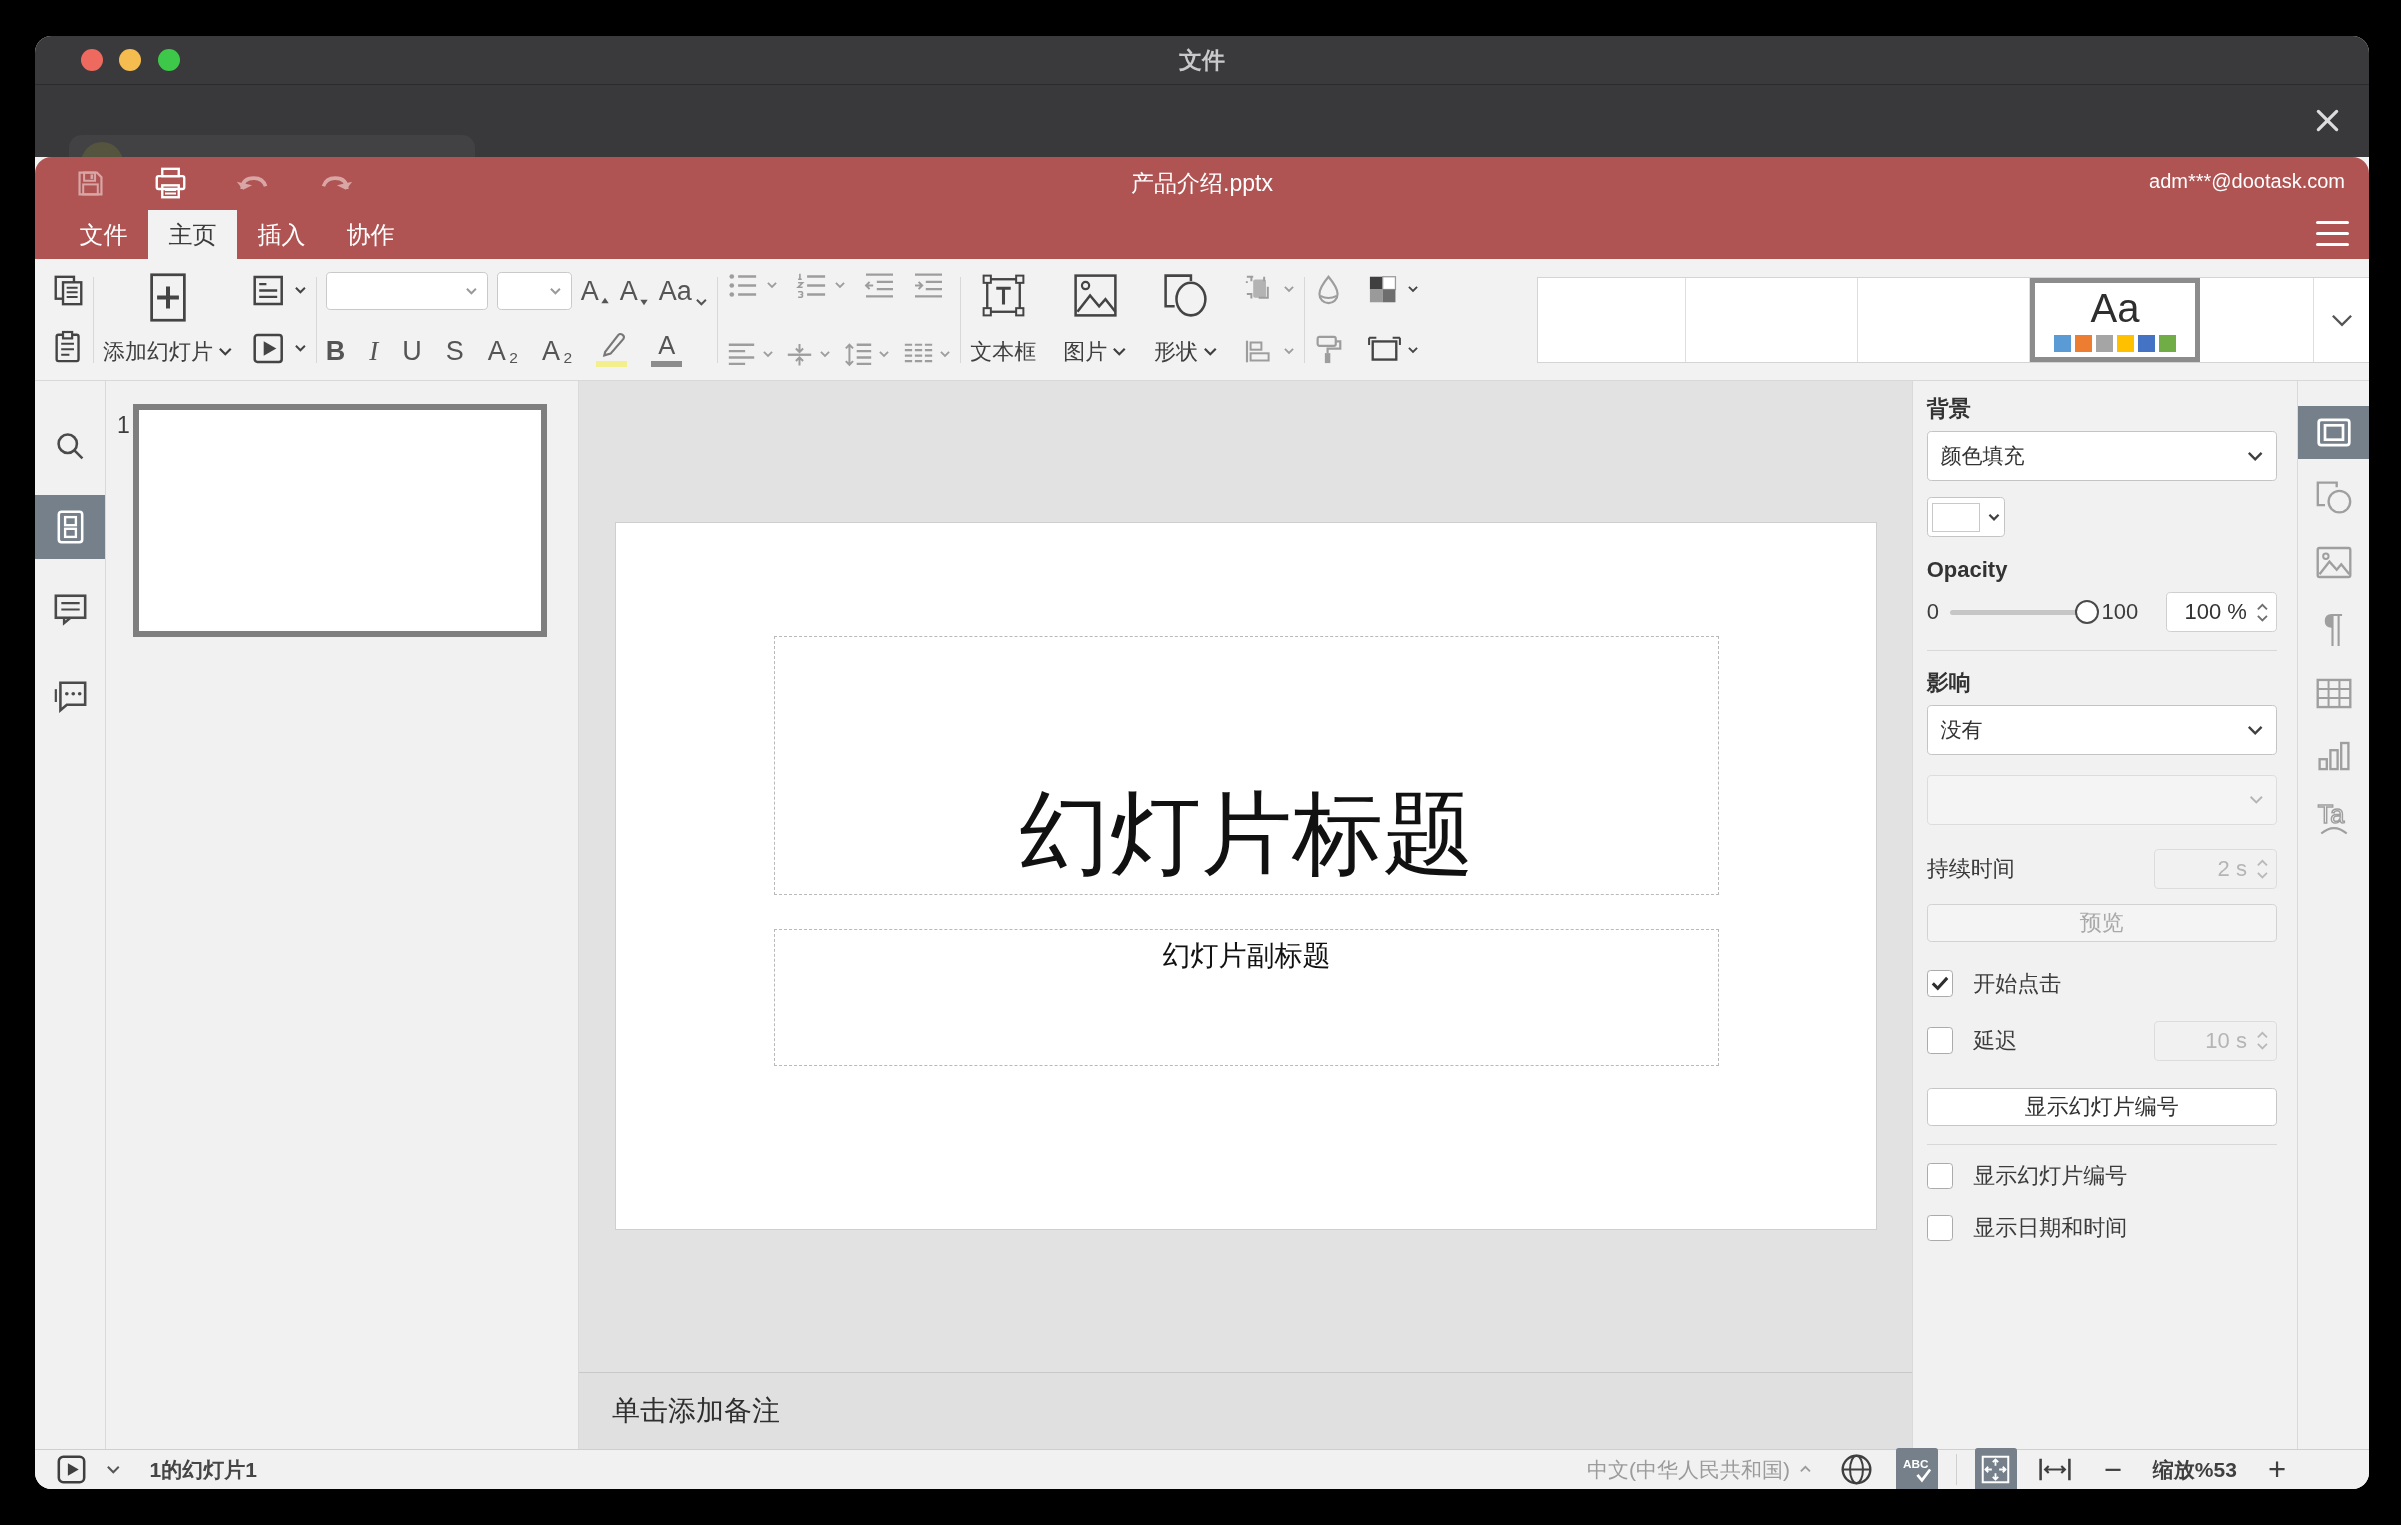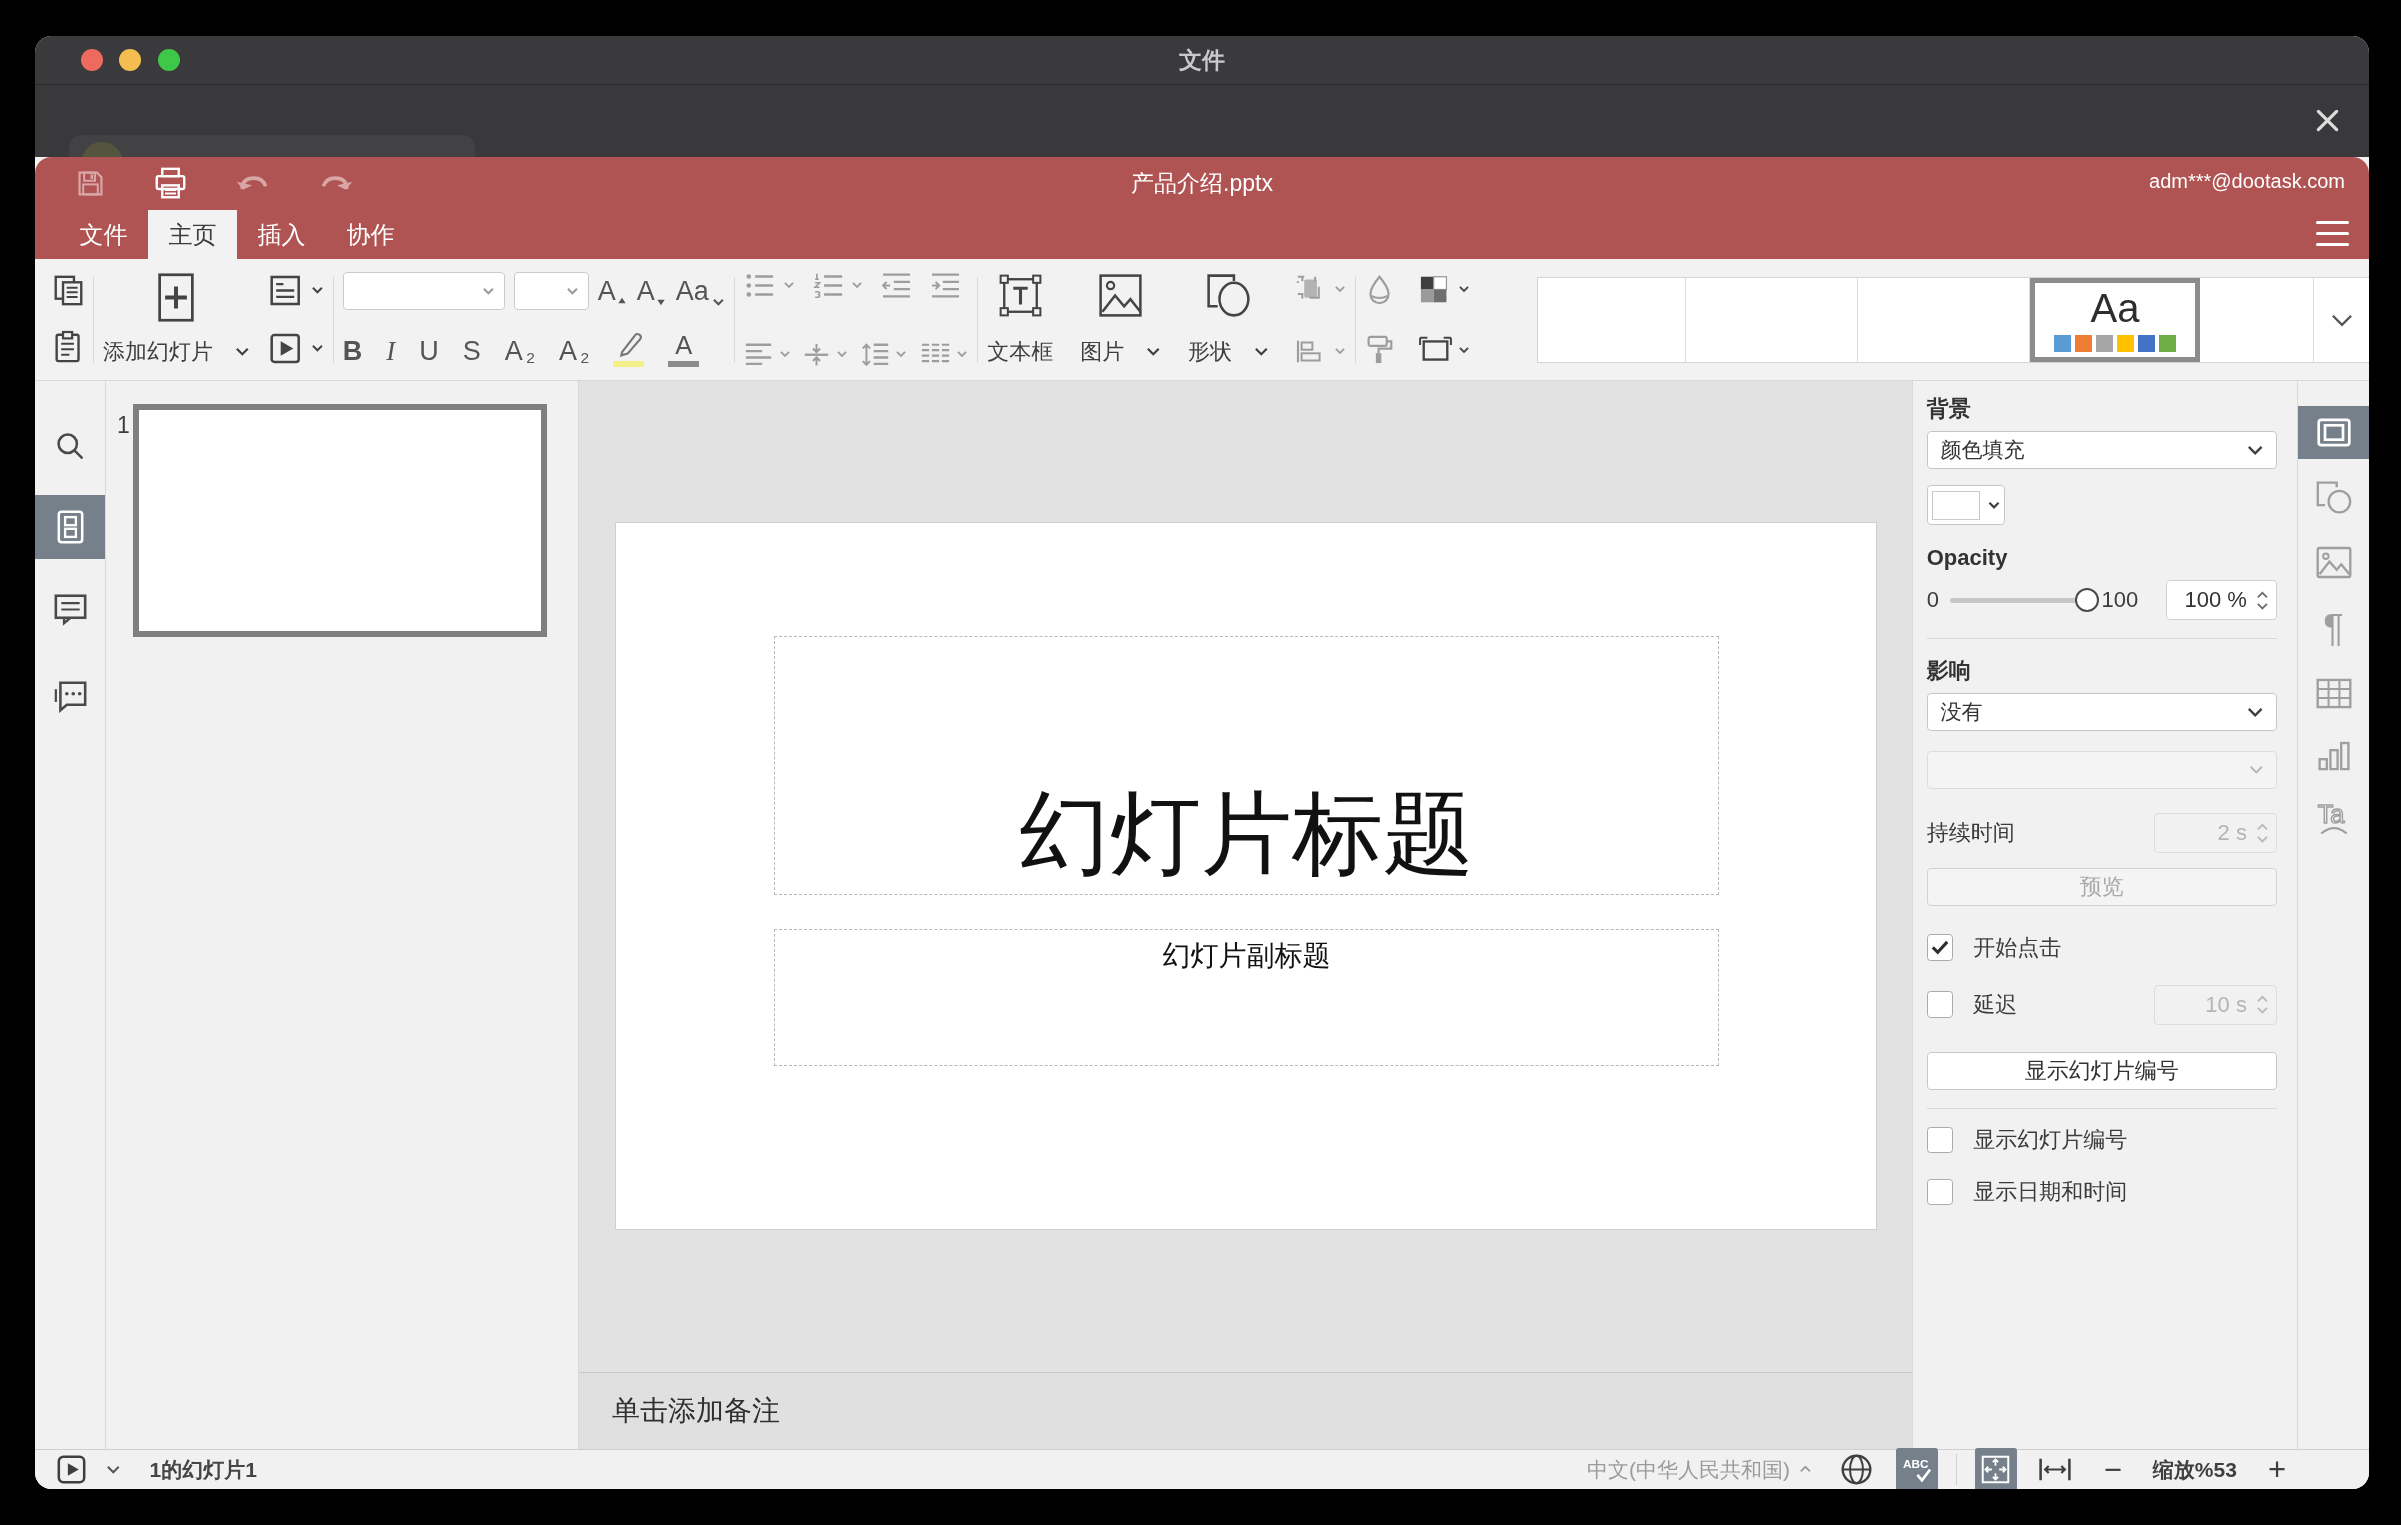--- a/index.html
+++ b/index.html
@@ -51,21 +51,21 @@
   .toolbar { height:122px; background:#f2f2f2; border-bottom:0.9px solid #d8d8d8;
     position:relative; display:flex; align-items:center; flex:0 0 auto; color:#444; }
   .tb-sec { display:flex; align-items:center; height:100px; }
   .tb-div { width:0.9px; height:86px; background:#d8d8d8; margin:0 9px; flex:0 0 auto; }
   .tb-col { display:flex; flex-direction:column; justify-content:space-between; height:91px; }
   .tb-btn { display:flex; align-items:center; justify-content:center; gap:5.5px;
     color:#444; cursor:pointer; }
   .tb-btn.disabled { color:#9d9d9d; }
   .bigbtn { display:flex; flex-direction:column; align-items:center; justify-content:space-between;
     height:95px; cursor:pointer; }
-  .bigbtn .lbl { font-size:22px; color:#3f3f3f; display:flex; align-items:center; gap:22px; }
+  .bigbtn .lbl { font-size:22px; color:#3f3f3f; display:flex; align-items:center; gap:5px; }
   .combo { background:#fff; border:0.9px solid #c9c9c9; border-radius:4.6px; height:38px;
     display:flex; align-items:center; justify-content:flex-end; padding:0 9px; color:#9a9a9a; }
   .fontcombo { width:162px; } .sizecombo { width:75px; }
   .fmt { font-size:27px; color:#555; display:flex; align-items:flex-end; gap:3.6px; cursor:pointer; }
   .fmt sup,.fmt sub { font-size:15.5px; }
   .colorbar { display:block; height:6.4px; width:31px; margin-top:1.8px; }
   .stack { display:flex; flex-direction:column; align-items:center; cursor:pointer; }
 
   
   .gallery { position:absolute; right:0; top:18px; width:832px; height:86px; background:#fff;
@@ -101,21 +101,21 @@
   .ph-title .t { font-size:91px; color:#111; line-height:1.05; }
   .ph-sub { top:406px; height:137px; align-items:flex-start; padding-top:7.3px; }
   .ph-sub .t { font-size:28px; color:#111; }
   .notes { height:77px; border-top:0.9px solid #c8c8c8; background:#e0e0e0;
     display:flex; align-items:center; padding-left:33px; font-size:28px; color:#2f2f2f; }
 
   
   .rightpanel { width:385px; background:#f1f1f1; border-left:0.9px solid #d9d9d9;
     padding:12.8px 20px 0 13.7px; font-size:22px; color:#3c3c3c; }
   .rp-label { font-weight:700; font-size:22px; color:#333; }
-  .rp-select { margin-top:7.3px; height:38px; background:#fff; border:0.9px solid #c4c4c4;
+  .rp-select { margin-top:7.3px; height:50px; background:#fff; border:0.9px solid #c4c4c4;
     border-radius:4.6px; display:flex; align-items:center; padding:0 12.8px; cursor:pointer; }
   .rp-select .val { flex:1; font-size:21px; color:#333; }
   .rp-select.disabled { background:#f4f4f4; border-color:#dcdcdc; }
   .rp-select.disabled .val { color:#b5b5b5; }
   .swatch-btn { margin-top:16.4px; width:78px; height:40px; border:0.9px solid #c4c4c4;
     border-radius:4.6px; background:#fff; display:flex; align-items:center; cursor:pointer; }
   .swatch-inner { flex:1; height:29px; margin:0 3.6px 0 4.6px; background:#fff; border:0.9px solid #c9c9c9; }
   .op-row { margin-top:9px; display:flex; align-items:center; }
   .op-track { position:relative; width:146px; height:4.6px; background:#c6c6c6; border-radius:2.7px;
     margin-left:11px; cursor:pointer; }

